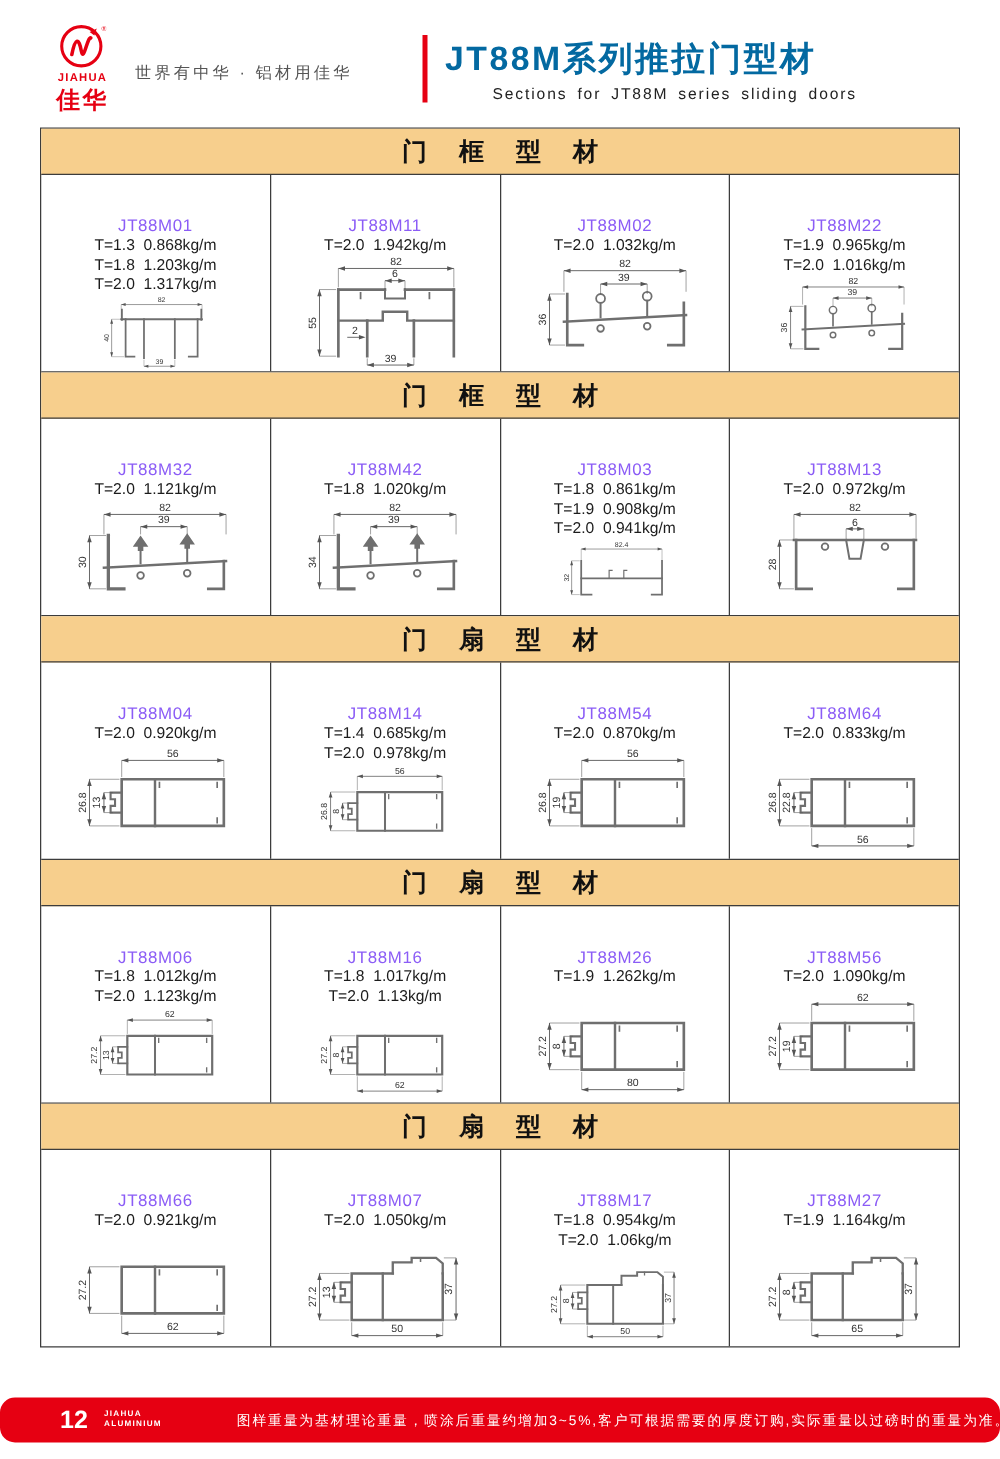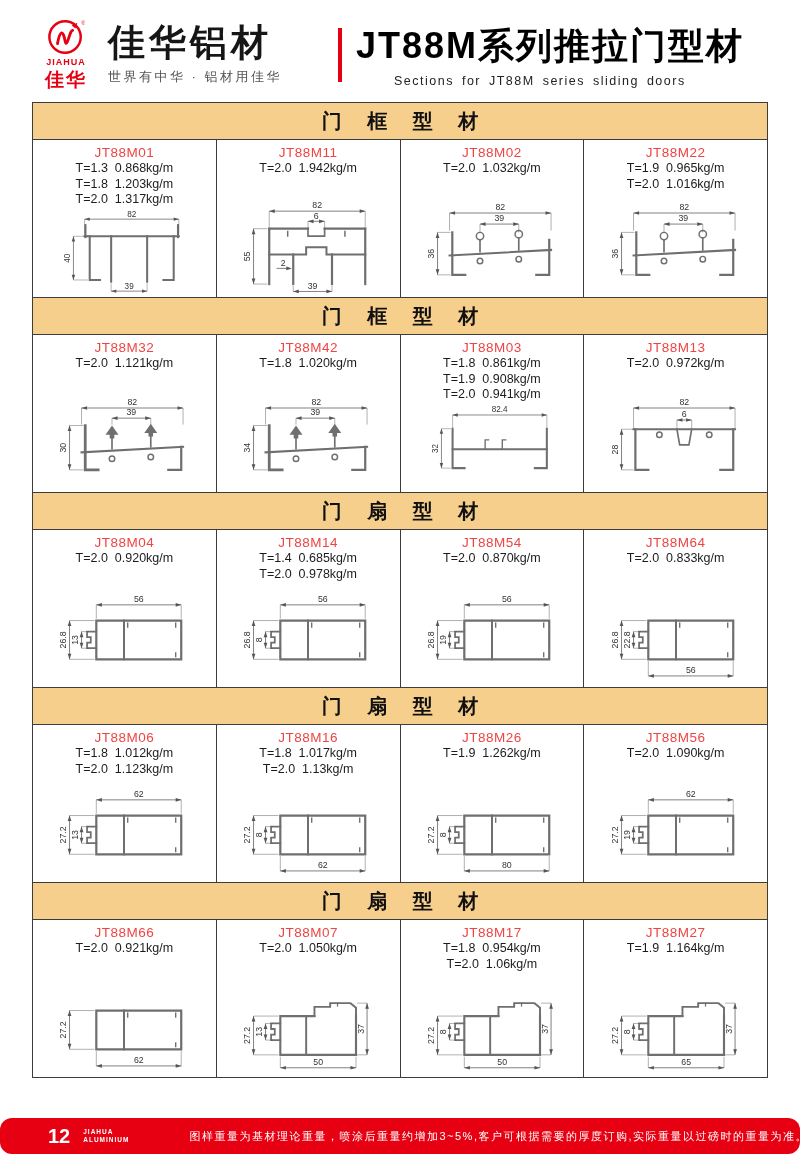--- a/index.html
+++ b/index.html
@@ -14,37 +14,37 @@
   .hdr{height:100px; display:flex; align-items:center; padding:10px 0 0 34px;}
   .logo-col{display:flex; flex-direction:column; align-items:center; width:64px;}
   .logo-col svg{display:block;}
   .logo-en{color:var(--red); font-weight:bold; font-size:9px; letter-spacing:1px; margin-top:1px;}
   .logo-cn{color:var(--red); font-weight:bold; font-size:19px; letter-spacing:2px;}
   .brand-col{margin-left:10px; width:220px;}
   .brand-name{font-size:37px; font-weight:bold; color:#161616; letter-spacing:4px; line-height:1.05; white-space:nowrap;}
   .brand-tag{font-size:13px; color:#555; letter-spacing:2.5px; margin-top:5px; white-space:nowrap;}
   .hdr-divider{width:4px; height:54px; background:var(--red); margin:0 14px 0 10px;}
   .title-col{flex:1;}
-  .title-cn{font-size:36px; font-weight:bold; color:#000000; letter-spacing:2px; white-space:nowrap;}
+  .title-cn{font-size:27px; font-weight:bold; color:#0369a1; letter-spacing:2px; white-space:nowrap;}
   .title-en{font-size:12.5px; color:#222; letter-spacing:1.5px; margin-top:3px; word-spacing:3px;margin-left:38px;}
   
   .catalog{width:736px; margin:2px auto 0 auto; border:1.6px solid var(--bd); background:#fff;}
   .block + .block{border-top:1.3px solid var(--bd);}
   .block-header{
     background:var(--tan); border-bottom:1.3px solid var(--bd);
     height:37px; display:flex; align-items:center; justify-content:center;
   }
   .block-header span{font-size:20px; font-weight:bold; color:#111; letter-spacing:10px; text-indent:10px;}
   .row{display:flex; height:157px;}
   .cell{
     flex:1 1 0; display:flex; flex-direction:column; align-items:center;
     padding-top:5px; overflow:hidden;
   }
   .cell + .cell{border-left:1.2px solid var(--bd);}
-  .code{font-size:13.5px; color:#ef4444; letter-spacing:.5px;}
+  .code{font-size:13.5px; color:#8b5cf6; letter-spacing:.5px;margin-top:28px;}
   .specs{font-size:12.5px; color:#1c1c1c; white-space:pre; text-align:center; line-height:1.25; margin-top:1px;}
   .drawing{display:block; margin-top:auto; width:170px; height:96px;}
   
   .footer-bar{
     margin-top:auto; margin-bottom:13px; height:36px; background:var(--red);
     display:flex; align-items:center; color:#fff;border-radius:12px;
   }
   .pageno{font-size:20px; font-weight:bold; margin-left:48px; line-height:1;}
   .foot-sep{width:1px; height:20px; background:#fff; margin:0 6px 0 7px; opacity:.9;}
   .foot-brand{font-size:6.5px; letter-spacing:1px; line-height:1.3; font-weight:bold;}
@@ -58,21 +58,20 @@
     <svg width="38" height="38" viewBox="0 0 40 40">
       <circle cx="19" cy="20" r="16.5" fill="none" stroke="#E60012" stroke-width="2.6"></circle>
       <path d="M11,27 C14,12 17,13 19,24 C21,34 24,12 27,13" fill="none" stroke="#E60012" stroke-width="3" stroke-linecap="round"></path>
       <path d="M26,8 l6,-3 -2,6 z" fill="#E60012"></path>
       <text x="36" y="7" font-size="6" fill="#E60012">®</text>
     </svg>
     <div class="logo-en">JIAHUA</div>
     <div class="logo-cn">佳华</div>
   </div>
   <div class="brand-col">
-    <div class="brand-name">佳华铝材</div>
     <div class="brand-tag">世界有中华 · 铝材用佳华</div>
   </div>
   <div class="hdr-divider"></div>
   <div class="title-col">
     <div class="title-cn">JT88M系列推拉门型材</div>
     <div class="title-en">Sections for JT88M series sliding doors</div>
   </div>
 </div>
 
 <div class="catalog">

